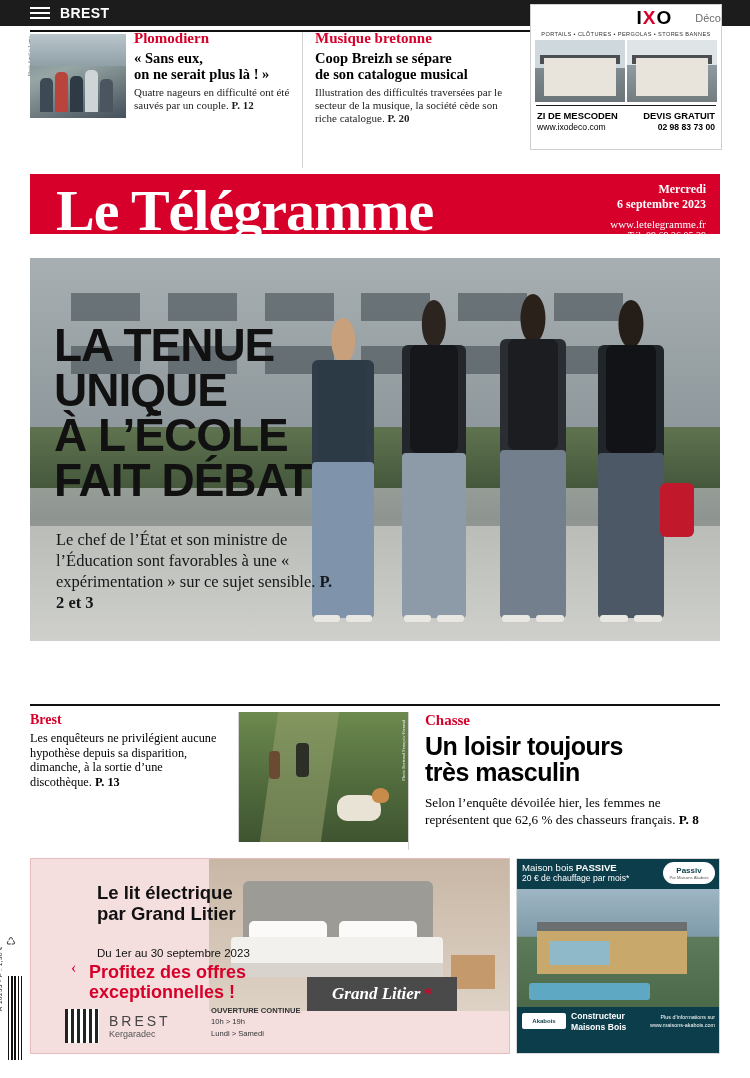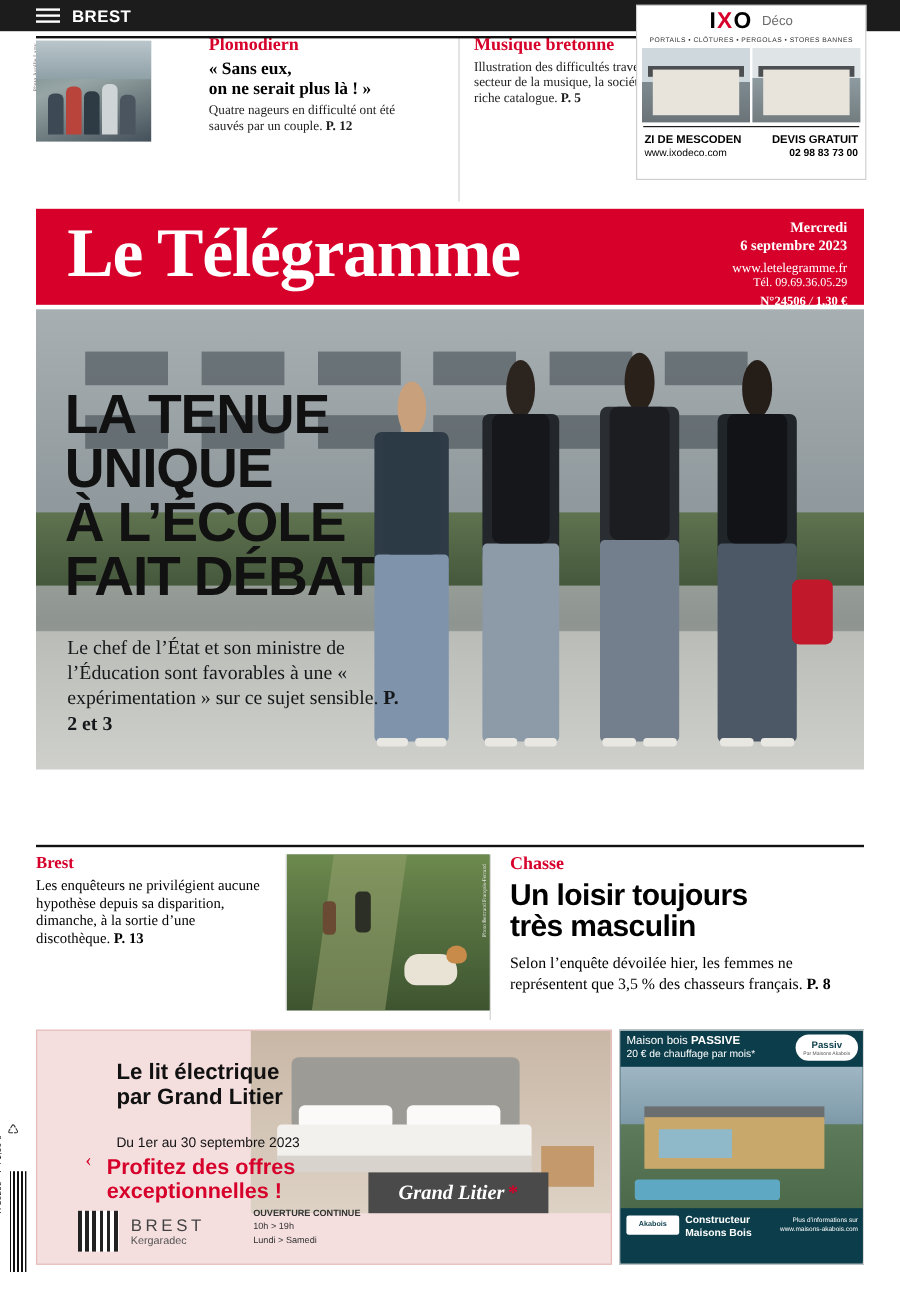--- a/index.html
+++ b/index.html
@@ -24,21 +24,21 @@
   .burger i { display:block; height:2px; background:#fff; width:100%; }
   .edition {
     margin-left:10px; font-family:"Liberation Sans", sans-serif;
     font-weight:bold; font-size:14px; letter-spacing:0.4px;
   }
 
   
   .teasers {
     position:absolute; left:30px; top:30px; width:690px; height:138px;
   }
-  .teaser-inner { display:flex; height:138px;gap:40px; }
+  .teaser-inner { display:flex; height:138px; }
   .t-col { position:relative; }
   .t-photo {
     width:96px; height:84px; margin-top:4px; margin-right:8px;
     background:linear-gradient(160deg,#6e7f86 0%,#97a6a5 40%,#44505a 100%);
     position:relative; overflow:hidden;
   }
   .t-photo .sky { position:absolute; left:0; top:0; width:100%; height:38%; background:linear-gradient(#b9c6cc,#8fa0a6); }
   .t-photo .grp { position:absolute; left:8px; bottom:6px; width:80px; height:46px; }
   .t-photo .grp span { position:absolute; bottom:0; width:13px; border-radius:5px 5px 0 0; }
   .t-credit {
@@ -57,21 +57,21 @@
   }
   .t-body { font-size:11px; line-height:1.16; color:#1d1d1d; }
   .t-body b { font-weight:bold; }
   .t-rule-top { position:absolute; left:0; top:0; width:690px; height:2px; background:#111; }
 
   
   .ad-ixo {
     position:absolute; right:28px; top:4px; width:192px; height:146px;
     background:#fff; border:1px solid #cfcfcf; overflow:hidden;
   }
-  .ixo-top { height:26px; background:#fff; display:flex; align-items:center; justify-content:center; gap:8px; }
+  .ixo-top { height:26px; background:#fff; display:flex; align-items:center; justify-content:flex-end; gap:23px; }
   .ixo-logo { font-family:"Liberation Sans", sans-serif; font-weight:bold; font-size:19px; letter-spacing:1px; }
   .ixo-logo .o { color:#d6002a; }
   .ixo-deco { font-family:"Liberation Sans", sans-serif; font-size:11px; color:#6b6b6b; }
   .ixo-sub {
     font-family:"Liberation Sans", sans-serif; font-size:5.6px; letter-spacing:0.4px;
     text-align:center; color:#333; padding-bottom:3px;
   }
   .ixo-imgs { display:flex; gap:2px; padding:0 4px; }
   .ixo-img { flex:1; height:62px; position:relative; overflow:hidden; background:#9aa7ad; }
   .ixo-img.a { background:linear-gradient(#cfd8dc 45%, #7d8a8f 46%, #6b7478); }
@@ -84,21 +84,21 @@
   }
   .ixo-foot2 {
     font-family:"Liberation Sans", sans-serif; font-size:8.6px;
     display:flex; justify-content:space-between; padding:1px 6px 0;
   }
   .ixo-foot2 .tel { font-weight:bold; }
   .ixo-rule { height:1px; background:#1b1b1b; margin:3px 5px 2px; }
 
   
   .masthead {
-    position:absolute; left:30px; top:174px; width:690px; height:80px;
+    position:absolute; left:30px; top:174px; width:690px; height:60px;
     background:#d6002a; color:#fff;
   }
   .mast-title {
     position:absolute; left:26px; top:8px;
     font-family:"Liberation Serif", serif; font-weight:bold;
     font-size:58px; letter-spacing:-1px; line-height:1;
   }
   .mast-right {
     position:absolute; right:14px; top:8px; text-align:right; color:#fff;
     font-family:"Liberation Serif", serif;
@@ -299,23 +299,25 @@
         <p class="t-kicker">Plomodiern</p>
         <p class="t-head" style="white-space:pre-line">« Sans eux,
 on ne serait plus là ! »</p>
         <div class="t-body">
           <span>Quatre nageurs en difficulté ont été sauvés par un couple.</span>
           <b>P. 12</b>
         </div>
       </div>
       <div class="t-block second">
         <p class="t-kicker">Musique bretonne</p>
+        <p class="t-head" style="white-space:pre-line">Coop Breizh se sépare
+de son catalogue musical</p>
         <div class="t-body">
           <span>Illustration des difficultés traversées par le secteur de la musique, la société cède son riche catalogue.</span>
-          <b>P. 5</b>
+          <b>P. 20</b>
         </div>
       </div>
     </div>
   </div>
 
   <div class="ad-ixo">
     <div class="ixo-top">
       <span class="ixo-logo">I<span class="o">X</span>O</span>
       <span class="ixo-deco">Déco</span>
     </div>
@@ -434,21 +436,21 @@
         <div class="hunter2"></div>
         <div class="hunter"></div>
         <div class="dog"></div>
         <div class="r2-credit">Photo Bertrand François-Ferrand</div>
       </div>
       <div class="r2-right">
         <p class="k">Chasse</p>
         <p class="h" style="white-space:pre-line">Un loisir toujours
 très masculin</p>
         <div class="b">
-          <span>Selon l’enquête dévoilée hier, les femmes ne représentent que 3,5 % des chasseurs français.</span>
+          <span>Selon l’enquête dévoilée hier, les femmes ne représentent que 62,6 % des chasseurs français.</span>
           <b>P. 8</b>
         </div>
       </div>
     </div>
   </div>
 
   <div class="ads">
     <div class="ad-bed">
       <div class="bed-img">
         <div class="head"></div>

